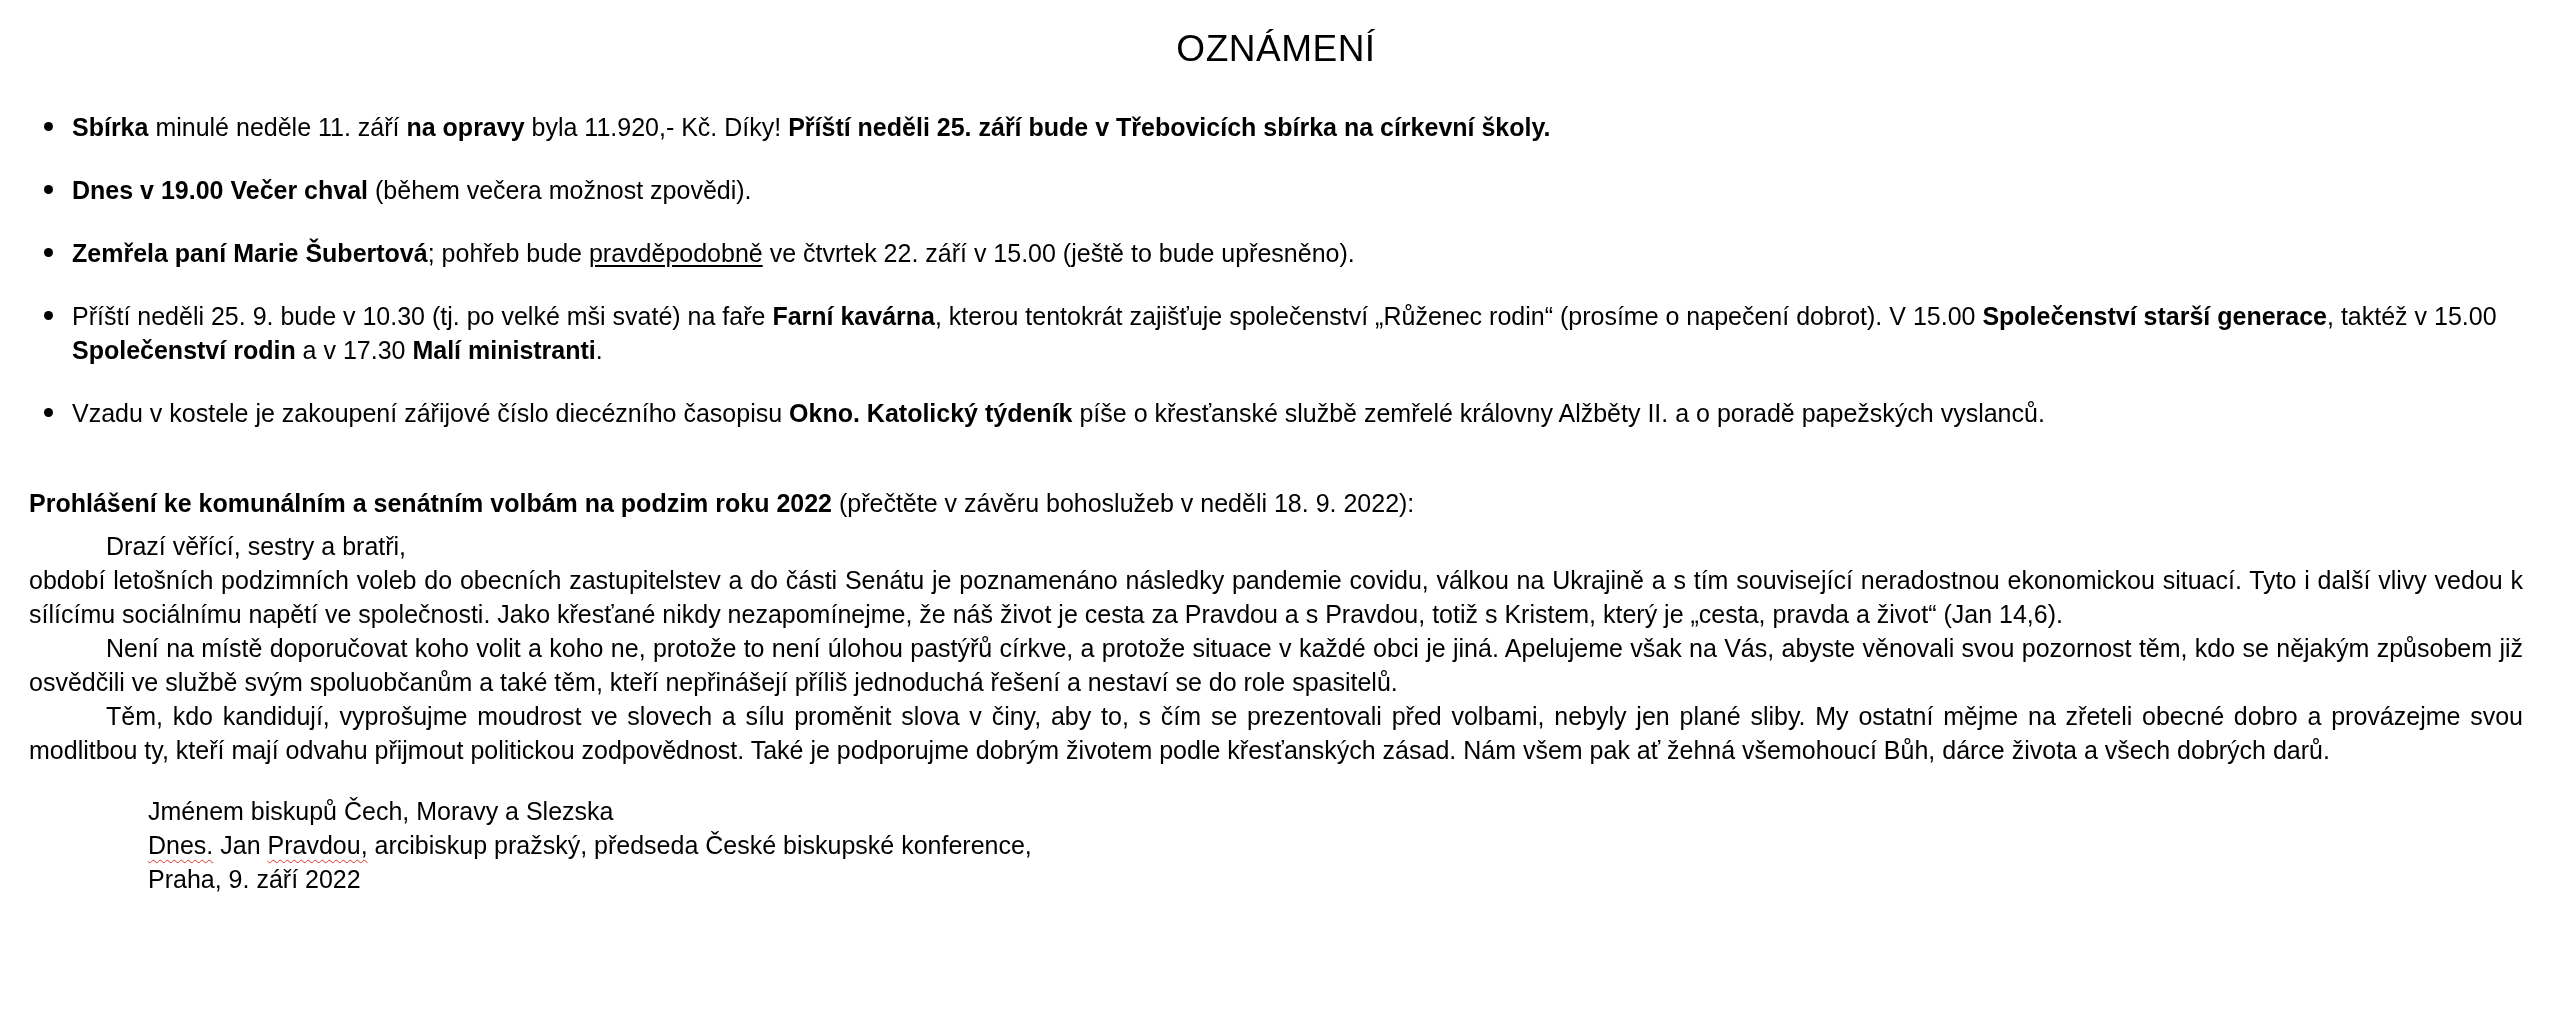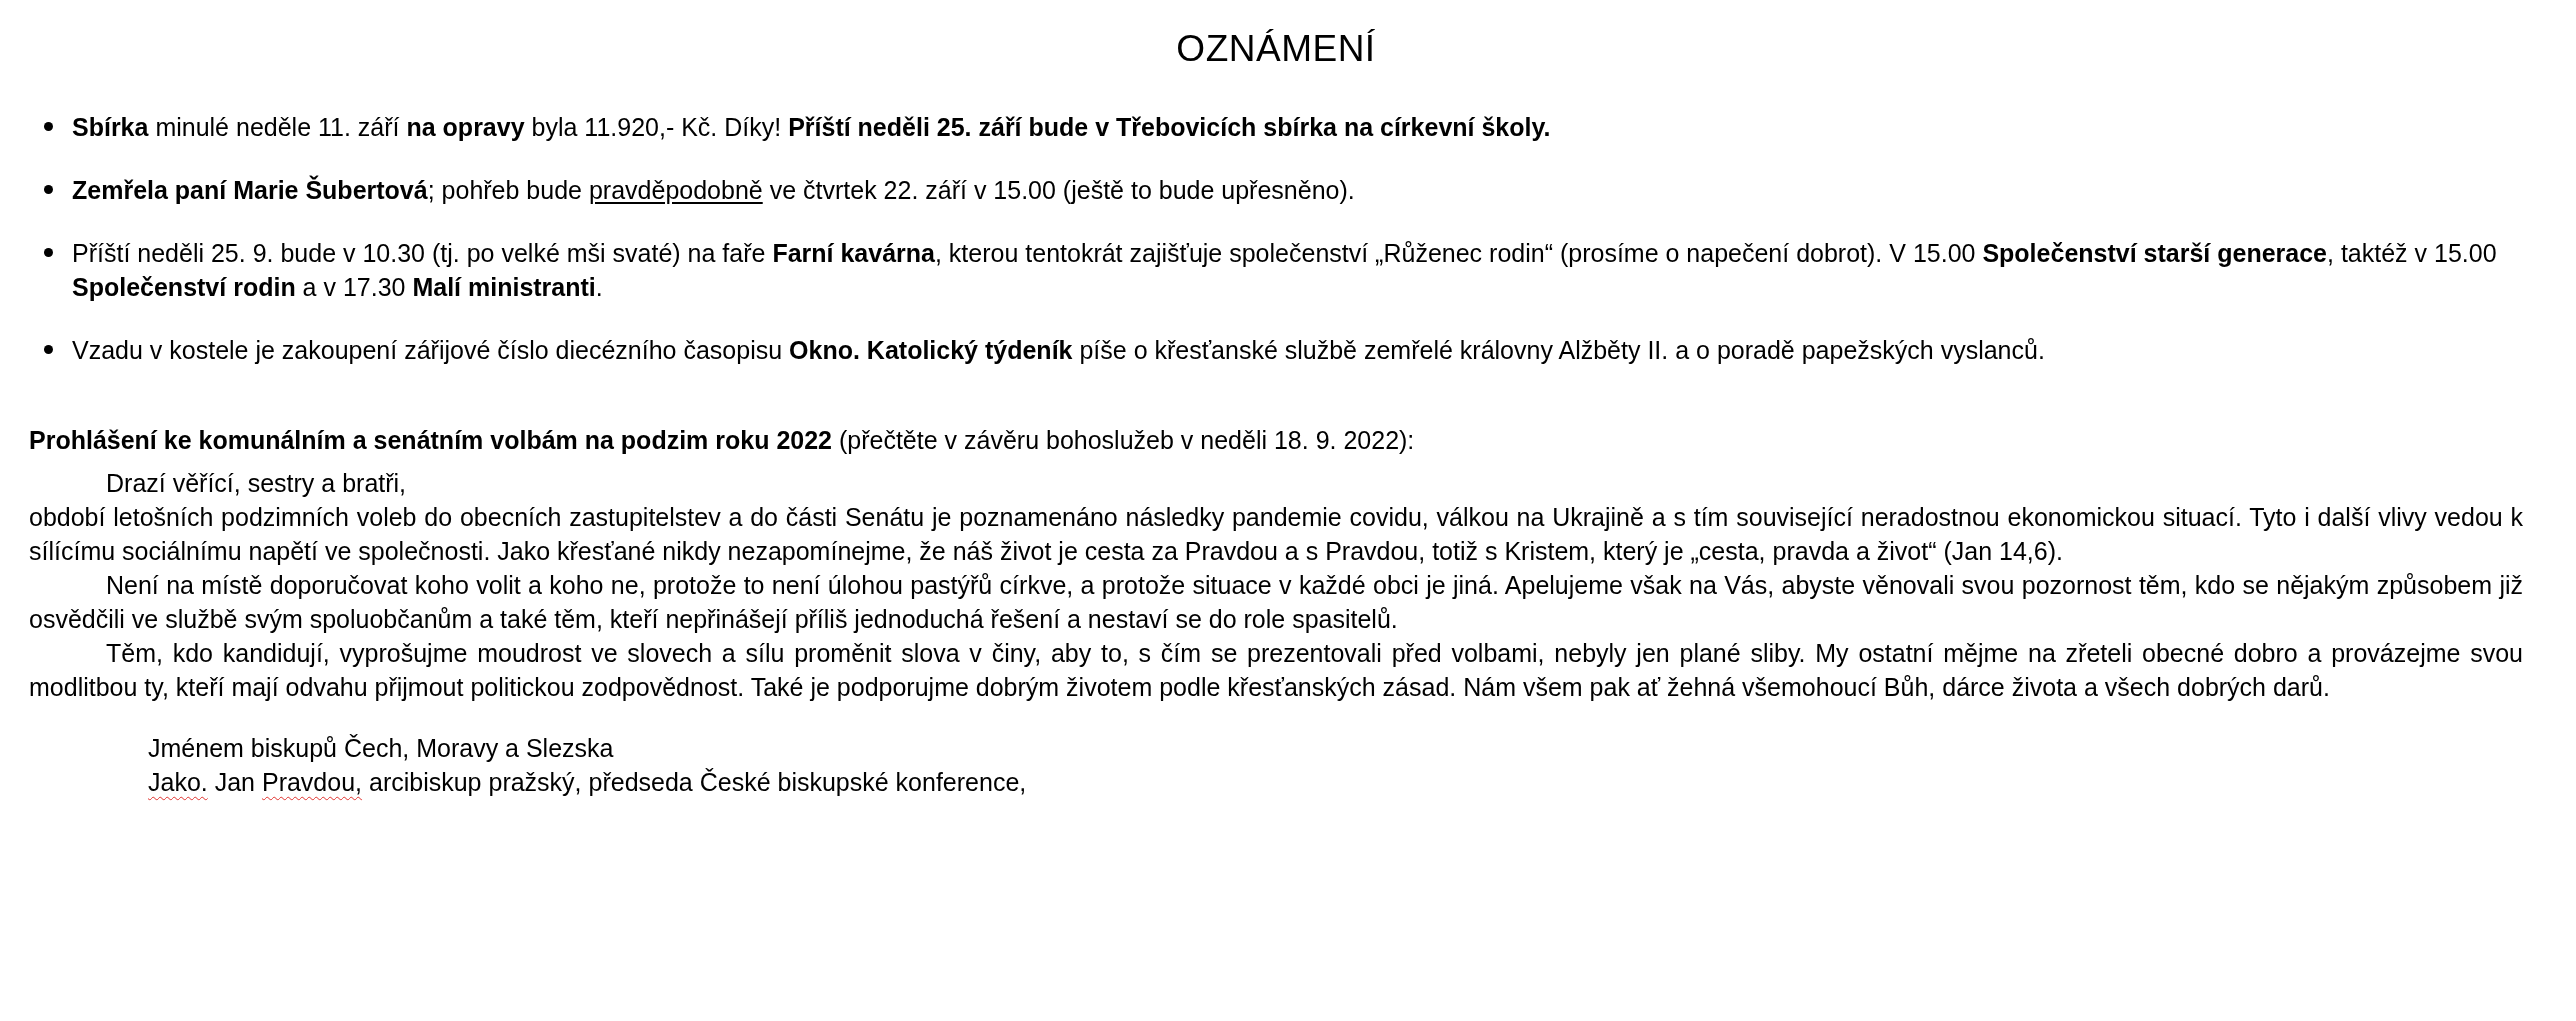--- a/index.html
+++ b/index.html
@@ -68,32 +68,34 @@
   }
 </style>
 </head>
 <body>
 
 <div class="page">
   <h1 class="title">OZNÁMENÍ</h1>
 
   <ul class="bullets">
       <li><span class="b">Sbírka</span><span> minulé neděle 11. září </span><span class="b">na opravy</span><span> byla 11.920,- Kč. Díky! </span><span class="b">Příští neděli 25. září bude v Třebovicích sbírka na církevní školy.</span></li>
+      <li><span class="b">Dnes v 19.00 Večer chval</span><span> (během večera možnost zpovědi).</span></li>
       <li><span class="b">Zemřela paní Marie Šubertová</span><span>; pohřeb bude </span><span class="u">pravděpodobně</span><span> ve čtvrtek 22. září v 15.00 (ještě to bude upřesněno).</span></li>
       <li><span>Příští neděli 25. 9. bude v 10.30 (tj. po velké mši svaté) na faře </span><span class="b">Farní kavárna</span><span>, kterou tentokrát zajišťuje společenství „Růženec rodin“ (prosíme o napečení dobrot). V 15.00 </span><span class="b">Společenství starší generace</span><span>, taktéž v 15.00 </span><span class="b">Společenství rodin</span><span> a v 17.30 </span><span class="b">Malí ministranti</span><span>.</span></li>
       <li><span>Vzadu v kostele je zakoupení zářijové číslo diecézního časopisu </span><span class="b">Okno. Katolický týdeník</span><span> píše o křesťanské službě zemřelé královny Alžběty II. a o poradě papežských vyslanců.</span></li>
     </ul>
 
   <div class="statement">
     <div class="heading"><span class="b">Prohlášení ke komunálním a senátním volbám na podzim roku 2022</span><span> (přečtěte v závěru bohoslužeb v neděli 18. 9. 2022):</span></div>
     <div class="stmt-body">
         <div class="para salutation"><span>Drazí věřící, sestry a bratři,</span></div>
         <div class="para flow"><span>období letošních podzimních voleb do obecních zastupitelstev a do části Senátu je poznamenáno následky pandemie covidu, válkou na Ukrajině a s tím související neradostnou ekonomickou situací. Tyto i další vlivy vedou k sílícímu sociálnímu napětí ve společnosti. Jako křesťané nikdy nezapomínejme, že náš život je cesta za Pravdou a s Pravdou, totiž s Kristem, který je „cesta, pravda a život“ (Jan 14,6).</span></div>
         <div class="para indented"><span>Není na místě doporučovat koho volit a koho ne, protože to není úlohou pastýřů církve, a protože situace v každé obci je jiná. Apelujeme však na Vás, abyste věnovali svou pozornost těm, kdo se nějakým způsobem již osvědčili ve službě svým spoluobčanům a také těm, kteří nepřinášejí příliš jednoduchá řešení a nestaví se do role spasitelů.</span></div>
         <div class="para indented"><span>Těm, kdo kandidují, vyprošujme moudrost ve slovech a sílu proměnit slova v činy, aby to, s čím se prezentovali před volbami, nebyly jen plané sliby. My ostatní mějme na zřeteli obecné dobro a provázejme svou modlitbou ty, kteří mají odvahu přijmout politickou zodpovědnost. Také je podporujme dobrým životem podle křesťanských zásad. Nám všem pak ať žehná všemohoucí Bůh, dárce života a všech dobrých darů.</span></div>
       </div>
     <div class="signature">
         <div><span>Jménem biskupů Čech, Moravy a Slezska</span></div>
-        <div><span class="w">Jako.</span><span> Jan </span><span class="w">Pravdou,</span><span> arcibiskup pražský, předseda České biskupské konference,</span></div>
+        <div><span class="w">Dnes.</span><span> Jan </span><span class="w">Pravdou,</span><span> arcibiskup pražský, předseda České biskupské konference,</span></div>
+        <div><span>Praha, 9. září 2022</span></div>
       </div>
   </div>
 </div>
 
 
 </body></html>

